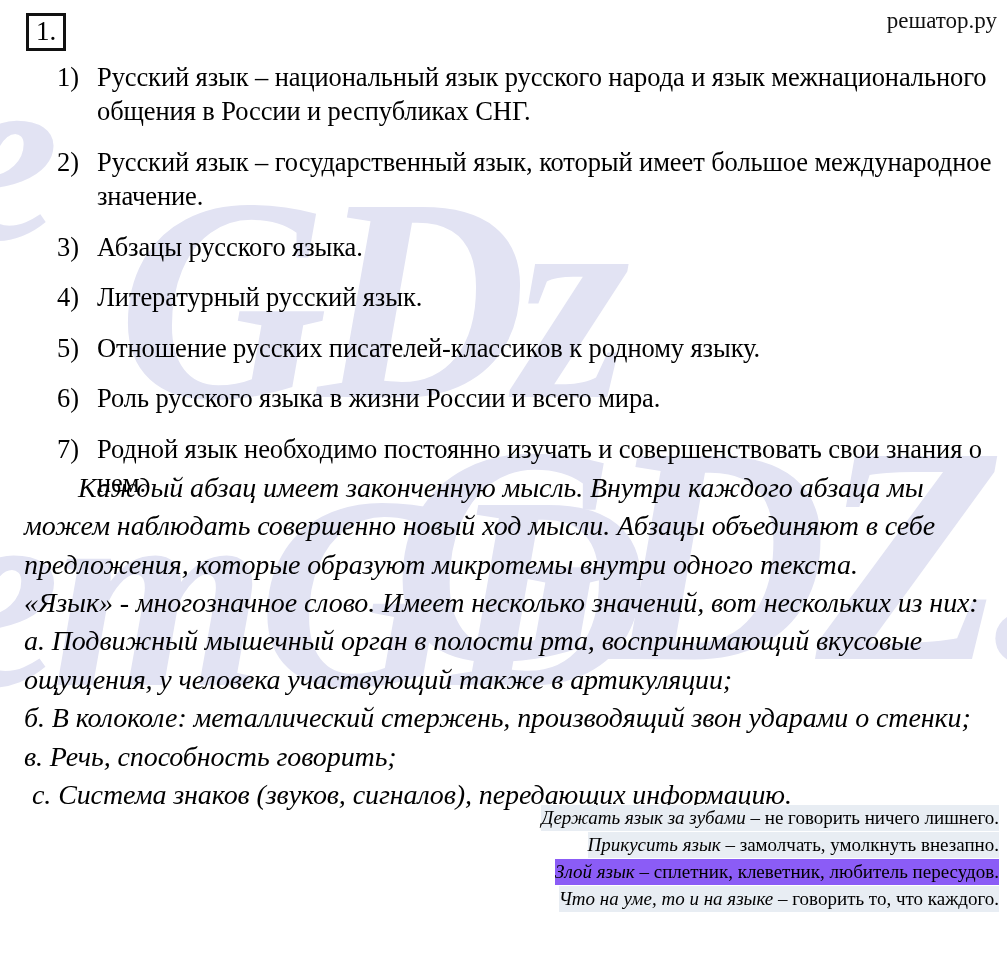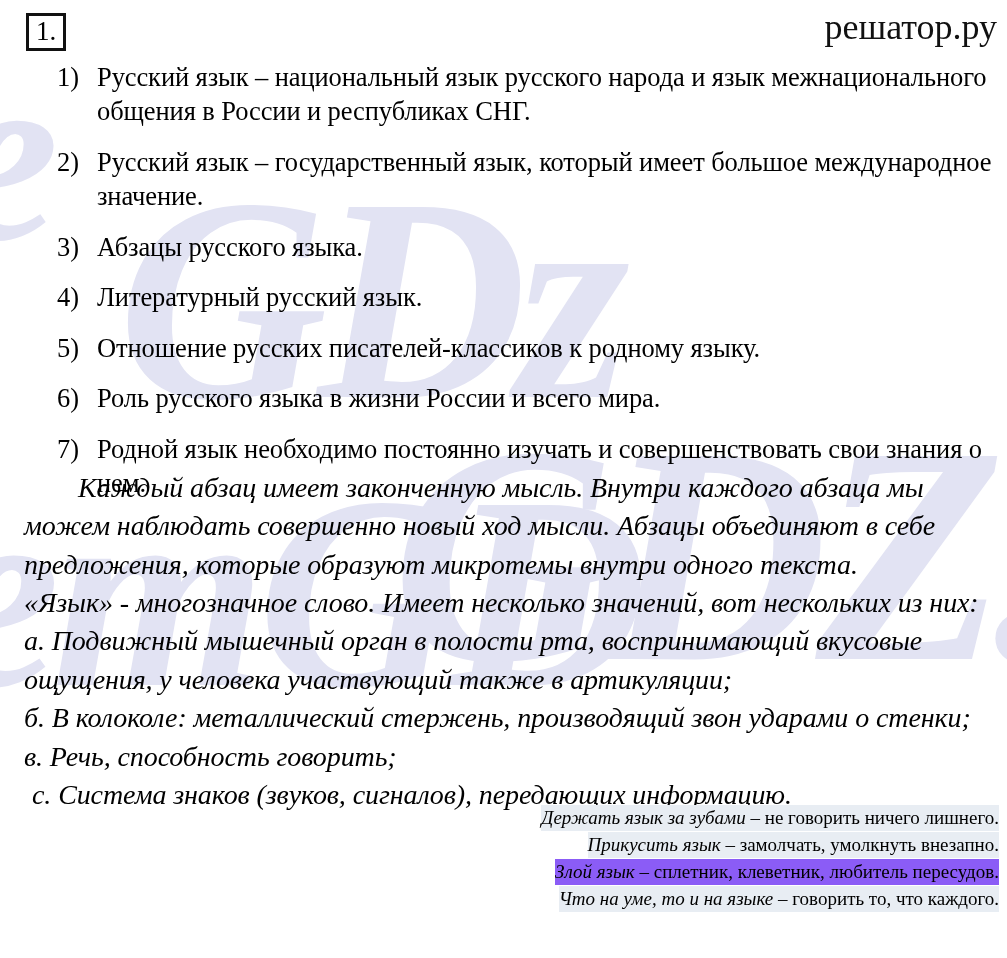--- a/index.html
+++ b/index.html
@@ -86,21 +86,21 @@
     border: 3px solid #111111;
     padding: 1px 7px 3px 7px;
     font-size: 27px;
     line-height: 1.04;
     background: #ffffff;
   }
   #site-logo {
     position: absolute;
     right: 10px;
     top: 8px;
-    font-size: 36px;
+    font-size: 23px;
     line-height: 1.1;
     letter-spacing: 0px;
     color: #111111;
   }
 
   
   #answer-list {
     position: absolute;
     left: 0;
     top: 60px;

